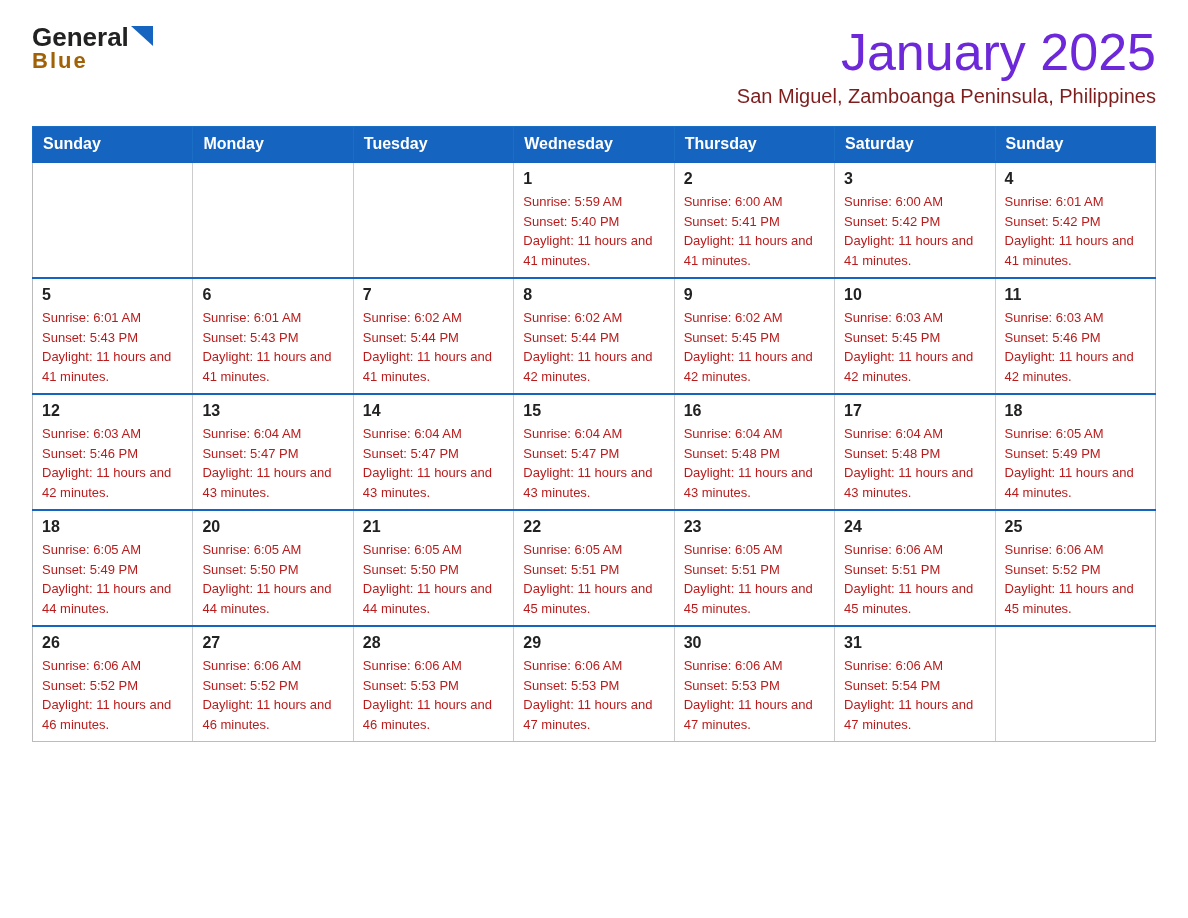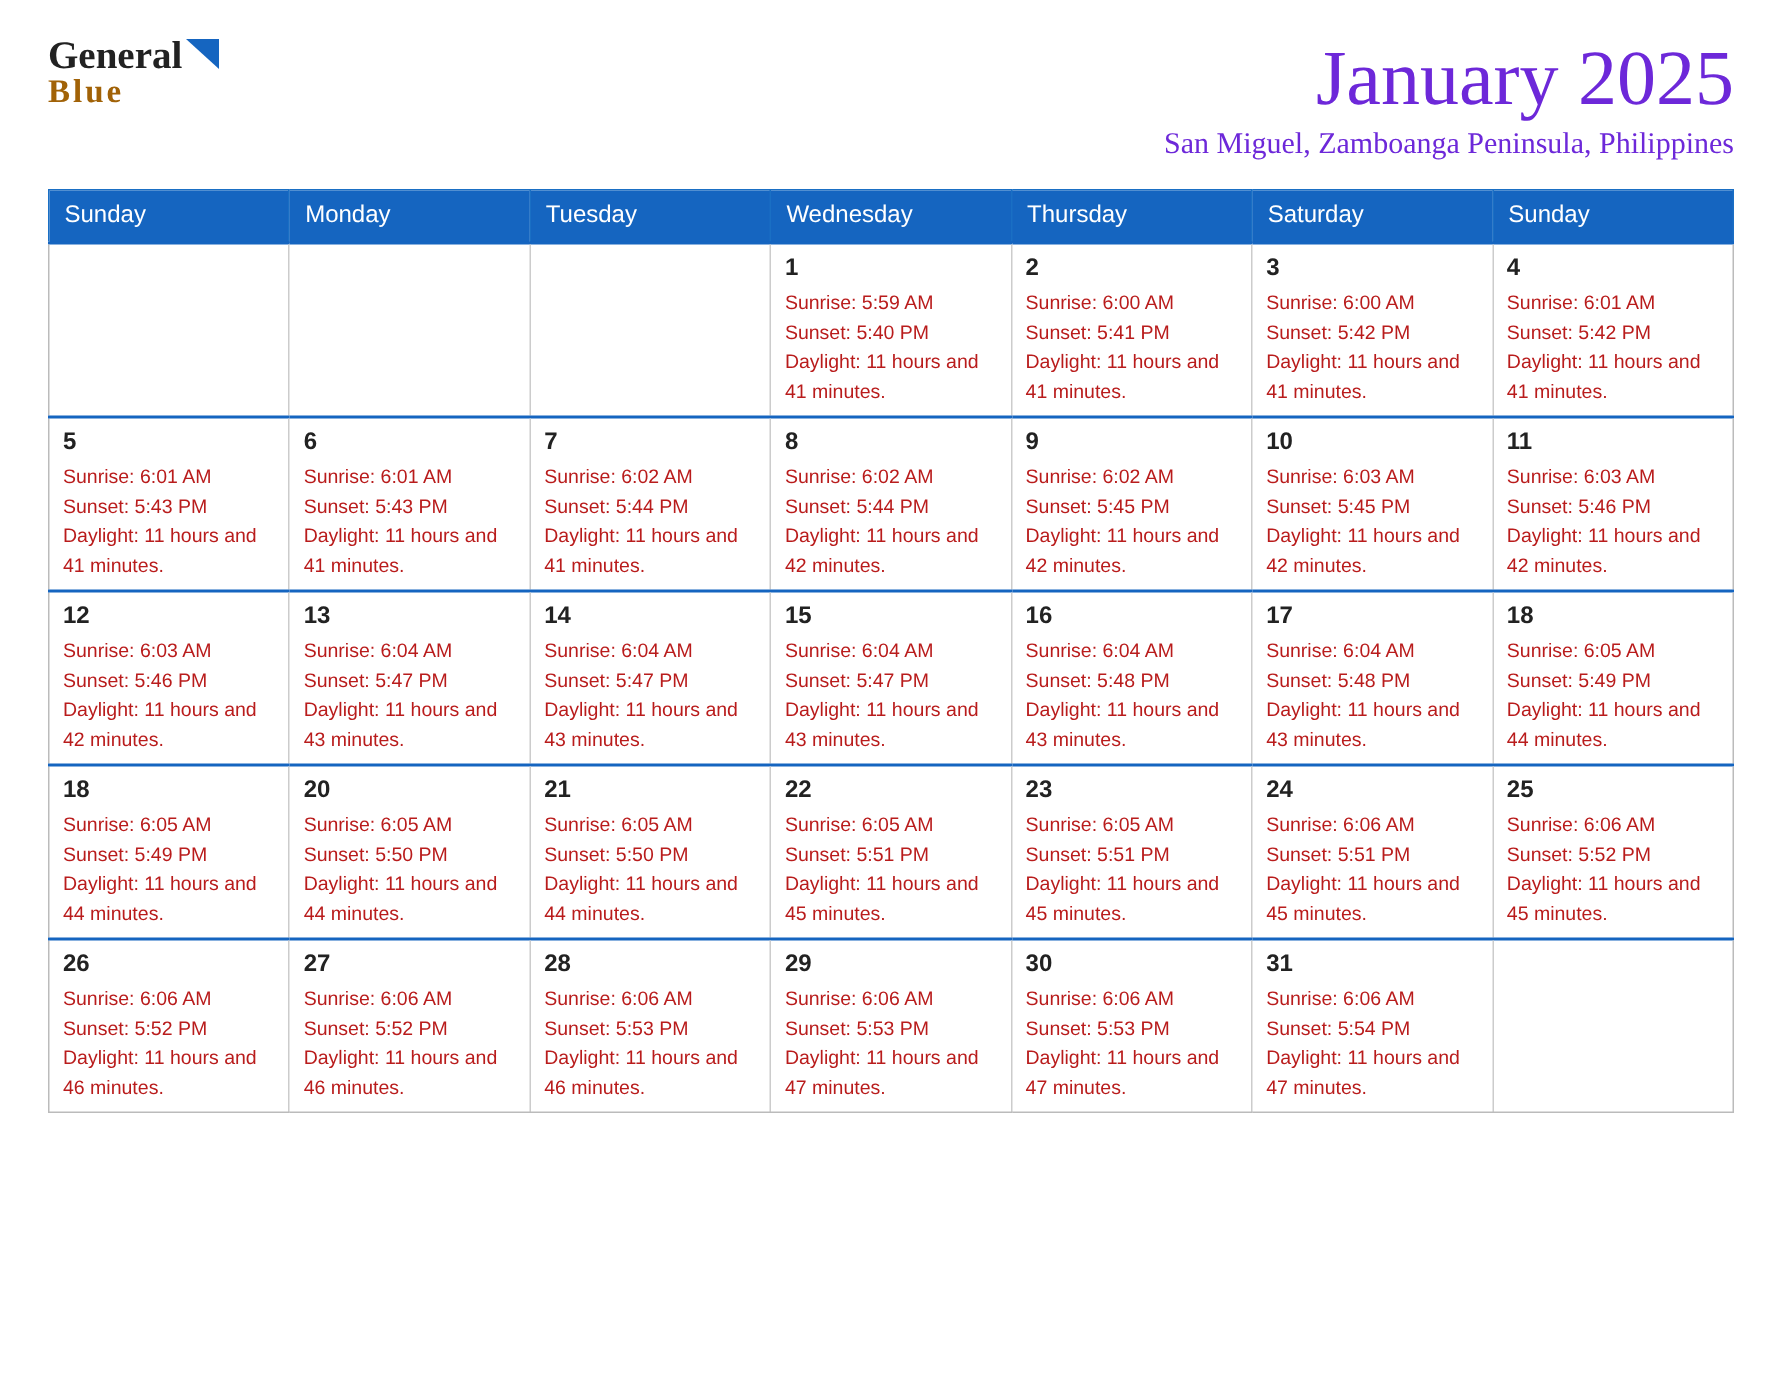--- a/index.html
+++ b/index.html
@@ -9,21 +9,20 @@
       color: #222;
       padding: 24px 32px;
       width: 1188px;
       min-height: 918px;
     }
     .header-row {
       display: flex;
       align-items: flex-start;
       justify-content: space-between;
       margin-bottom: 8px;
-      font-family: Liberation Serif, serif;
     }
     .logo {
       display: flex;
       flex-direction: column;
       align-items: flex-start;
     }
     .logo-text {
       font-size: 26px;
       font-weight: bold;
       color: #222;
@@ -40,33 +39,33 @@
       text-align: right;
     }
     .month-title {
       font-size: 52px;
       font-weight: normal;
       color: #6d28d9;
       line-height: 1.1;
     }
     .subtitle {
       font-size: 20px;
-      color: #6d28d9;
+      color: #7f1d1d;
       margin-top: 4px;
     }
     .calendar {
       width: 100%;
       border-collapse: collapse;
       margin-top: 18px;
     }
     .calendar th {
       background: #1565c0;
       color: #fff;
       font-size: 16px;
-      font-weight: normal;
+      font-weight: bold;
       padding: 8px 10px;
       text-align: left;
       border: 1px solid #1565c0;
     }
     .calendar td {
       border: 1px solid #bbb;
       vertical-align: top;
       padding: 7px 9px;
       width: 14.28%;
       min-height: 90px;

